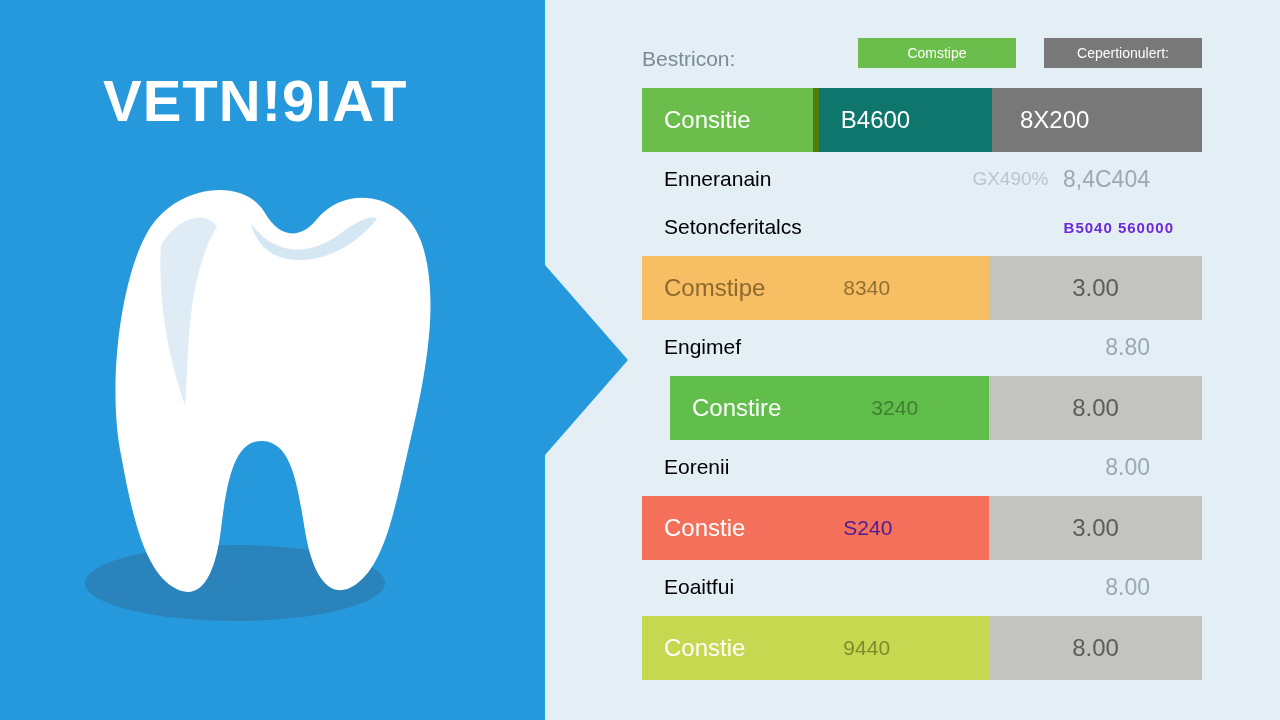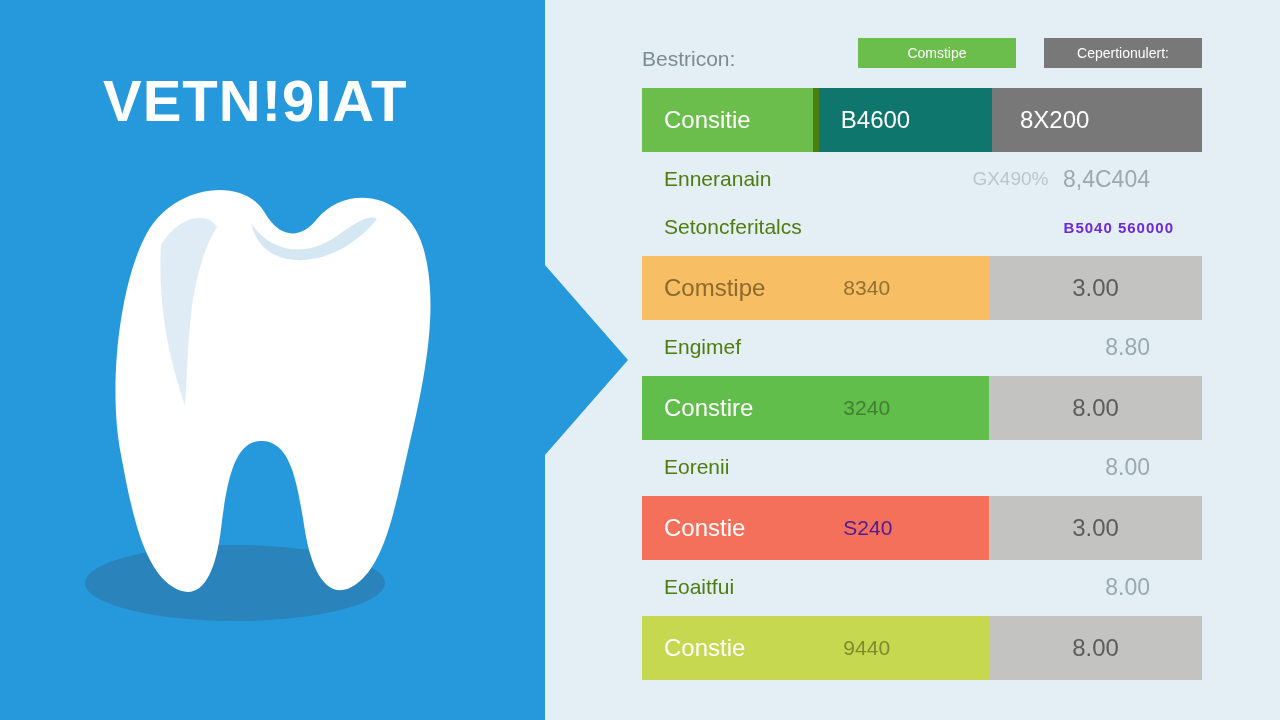--- a/index.html
+++ b/index.html
@@ -169,21 +169,21 @@
     white-space: nowrap;
   }
 
   
   .text-name {
     position: absolute;
     left: 22px;
     top: 50%;
     transform: translateY(-50%);
     font-size: 21px;
-    color: #4d7c0f;
+    color: #000000;
     white-space: nowrap;
   }
   .text-mid {
     position: absolute;
     left: 59%;
     top: 50%;
     transform: translateY(-50%);
     font-size: 19px;
     color: #b9c7cd;
     white-space: nowrap;
@@ -271,21 +271,21 @@
           <span class="tail-value">3.00</span>
         </div>
       </div>
 
       <div class="row text-row">
         <span class="text-name">Engimef</span>
         <span class="text-right">8.80</span>
       </div>
 
       <div class="row bar-row">
-        <div class="bar-fill" style="width:62%; background:#62be4a;">
+        <div class="bar-fill" style="width:62%; background:#62be4a;margin-left:28px;">
           <span class="bar-name" style="color:#ffffff;">Constire</span>
           <span class="bar-value" style="left:58%; color:#3f7f30;">3240</span>
         </div>
         <div class="bar-tail" style="width:38%;">
           <span class="tail-value">8.00</span>
         </div>
       </div>
 
       <div class="row text-row">
         <span class="text-name">Eorenii</span>

